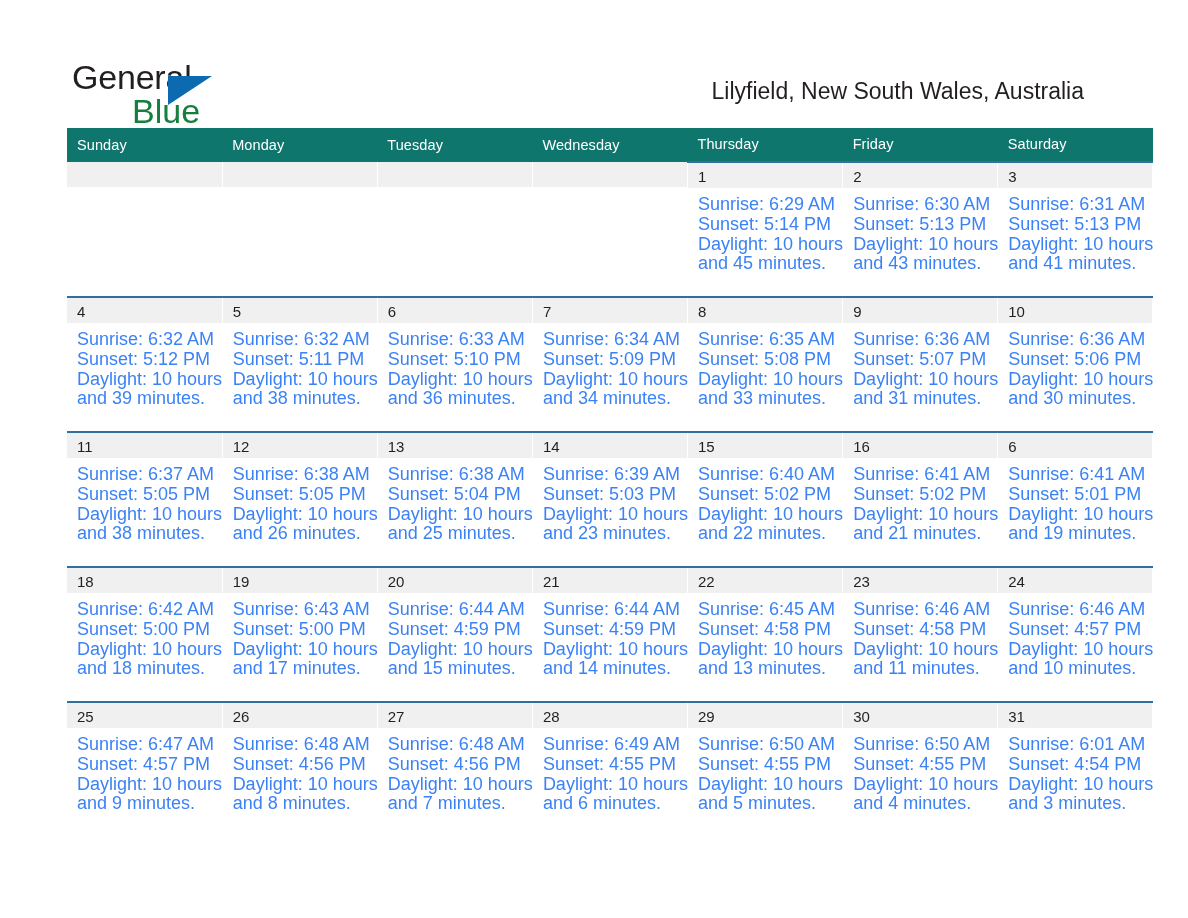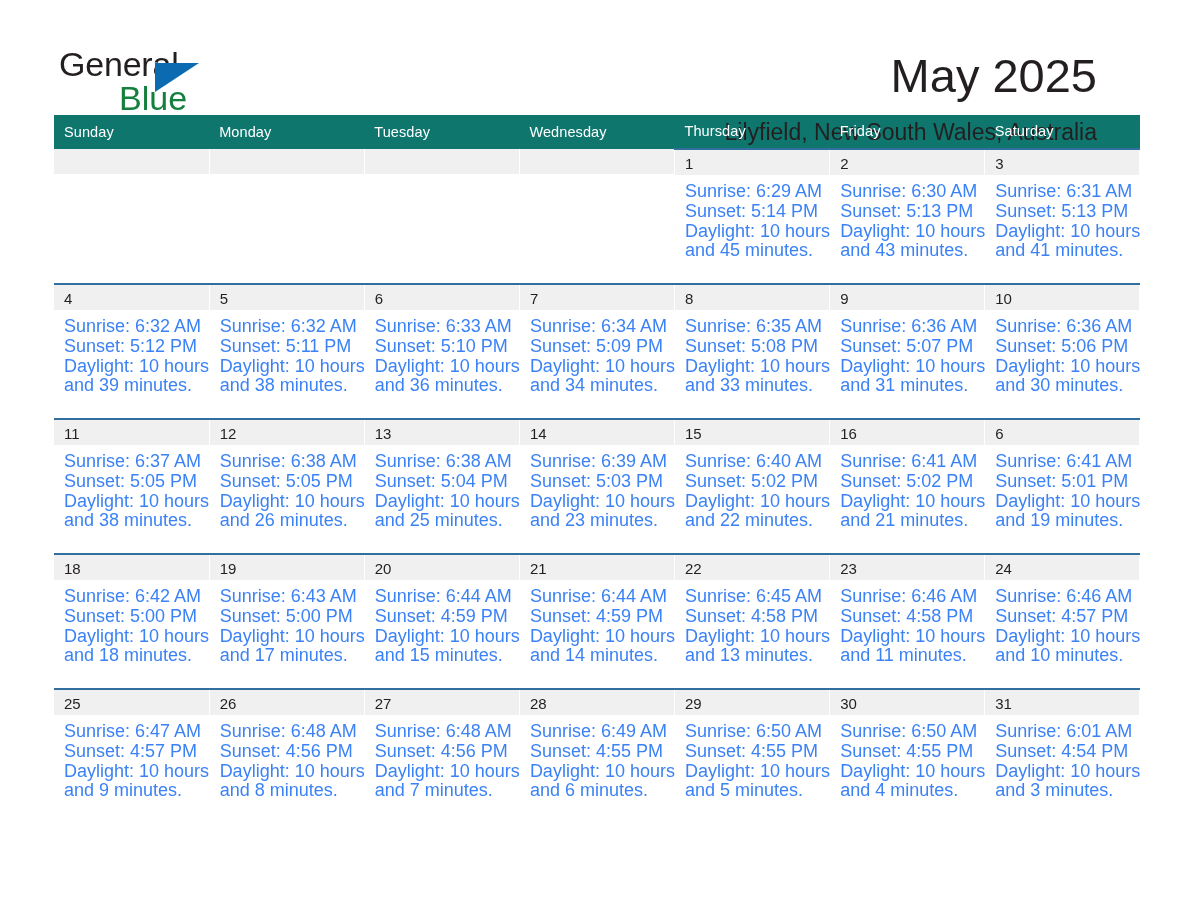--- a/index.html
+++ b/index.html
@@ -10,21 +10,21 @@
   }
   body {
     width: 1188px; height: 918px;
     font-family: "Liberation Sans", sans-serif;
     color: #000000;
     overflow: hidden;
   }
   .page {
     position: relative;
     width: 1152px; height: 918px;
-    padding: 3px;
+    padding: 16px;
   }
 
   
   .header {
     display: flex;
     align-items: flex-start;
     justify-content: space-between;
     padding: 44px 52px 0 56px;
     height: 112px;
   }
@@ -140,21 +140,20 @@
 
   <div class="header">
 
     <div class="brand">
       <span class="brand-general">General</span>
       <span class="brand-triangle"></span>
       <span class="brand-blue">Blue</span>
     </div>
 
     <div class="title-block">
-      <div class="month-title">May 2025</div>
       <div class="location">Lilyfield, New South Wales, Australia</div>
     </div>
 
   </div>
 
   <table class="calendar">
     <colgroup>
       <col>
         <col>
         <col>

